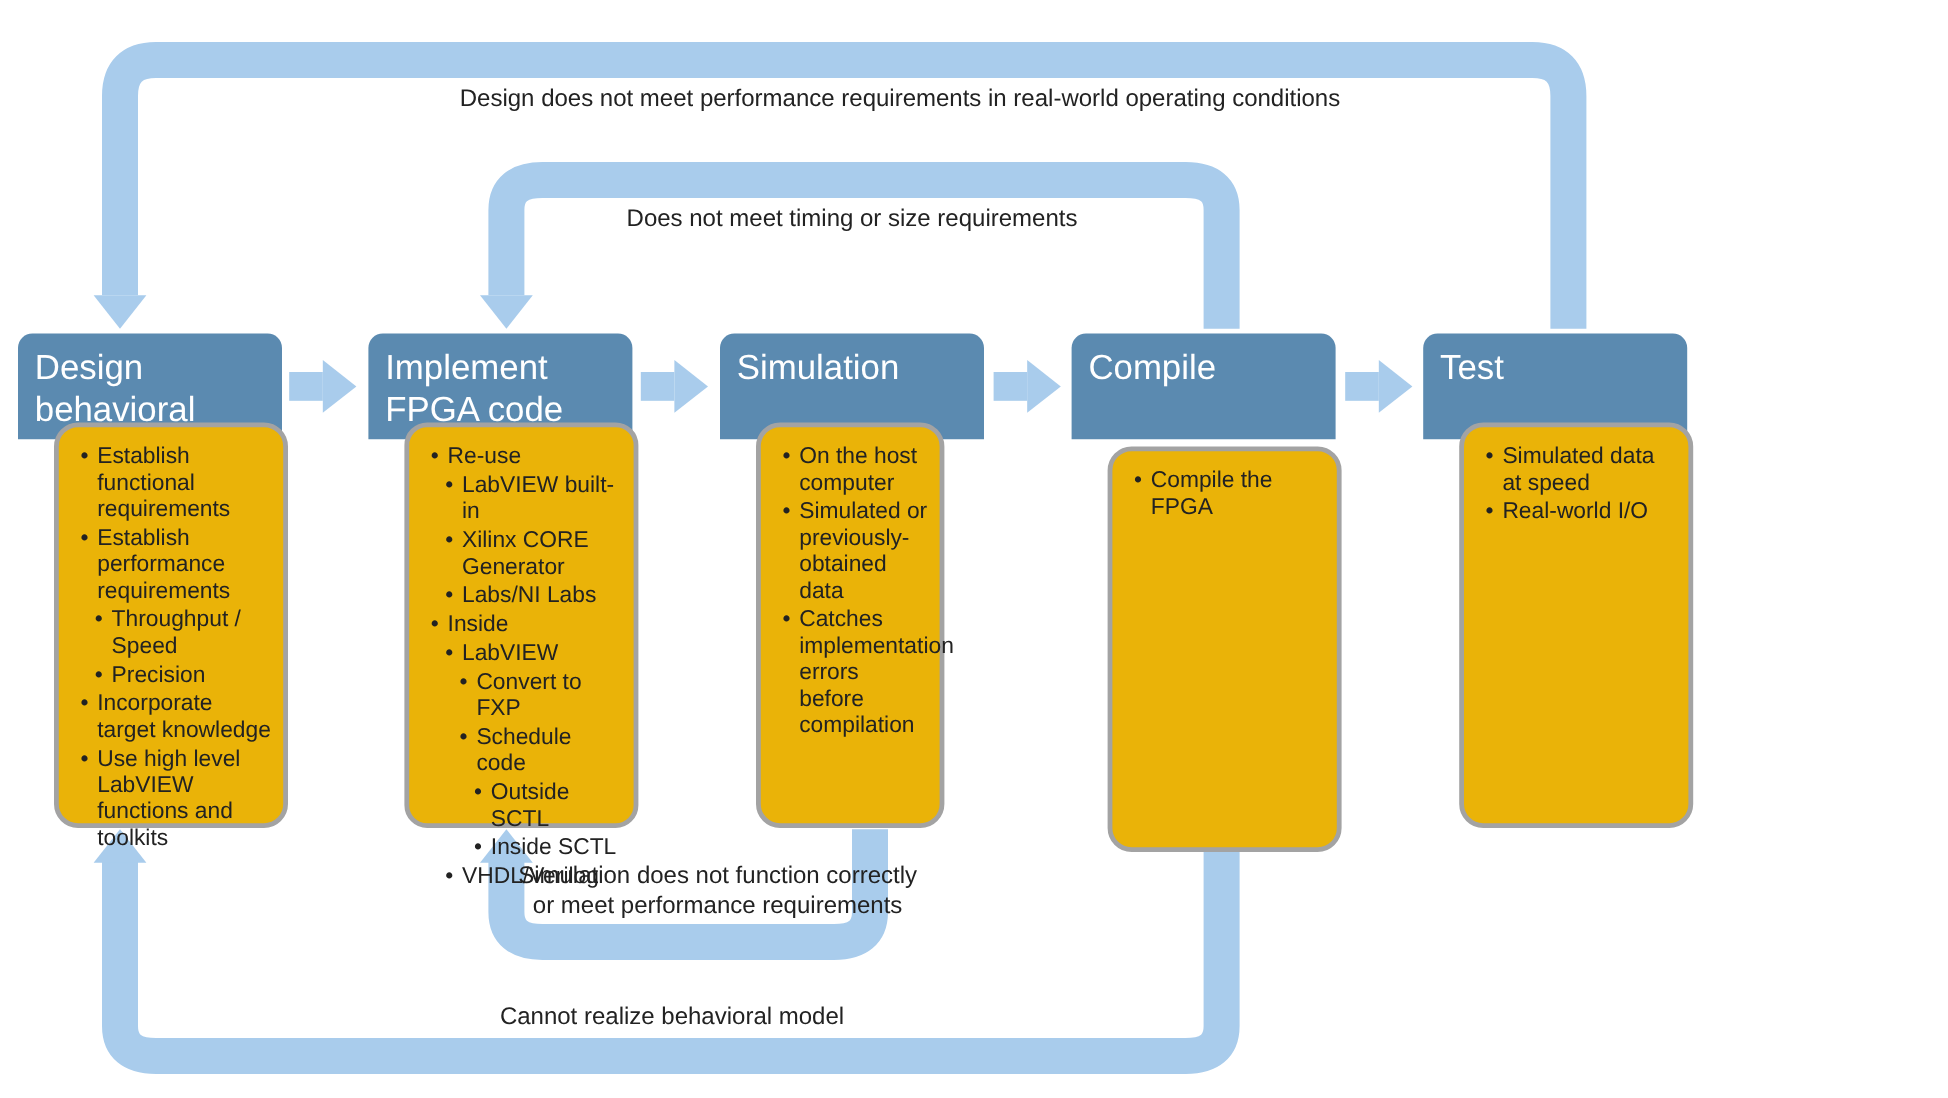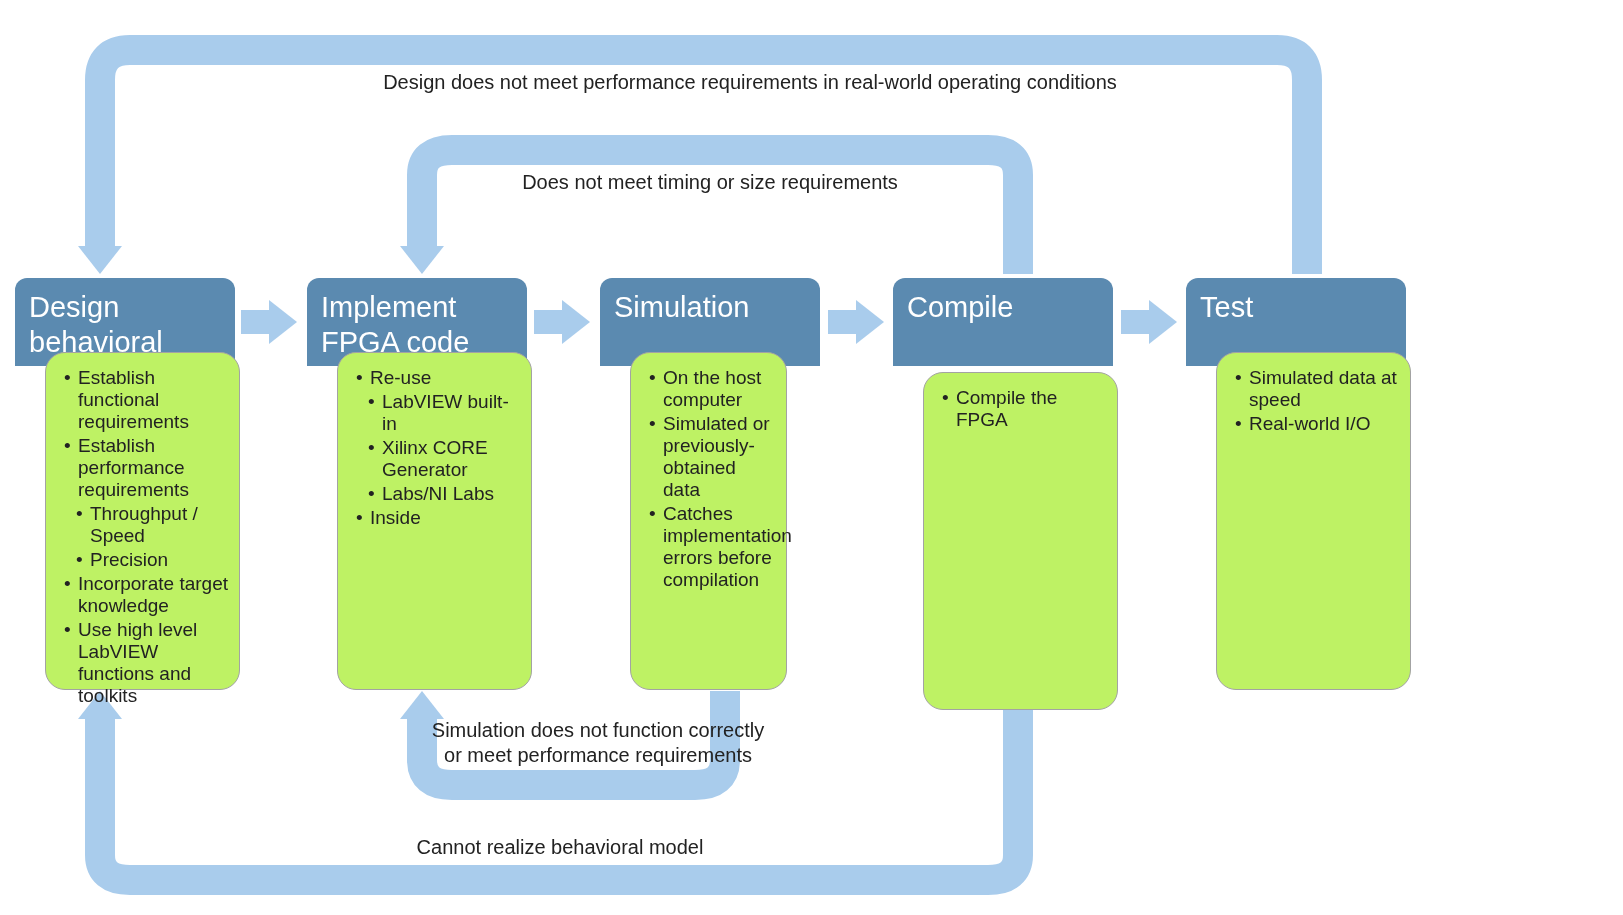--- a/index.html
+++ b/index.html
@@ -17,22 +17,22 @@
     background:#5b8ab0;
     color:#fff;
     font-size:29px;
     line-height:1.2;
     padding:12px 14px 18px 14px;
     border-radius:12px 12px 0 0;
     box-sizing:border-box;
   }
   .node-body{
     position:absolute;
-    background:#bef264;
-    border:1px solid #a3a3a3;
+    background:#eab308;
+    border:4px solid #a3a3a3;
     border-radius:20px;
     box-sizing:border-box;
     padding:12px 10px 12px 18px;
     font-size:19px;
     color:#222;
   }
   .node-body ul{list-style:none;margin:0;padding:0;}
   .node-body li{position:relative;padding-left:14px;margin:2px 0;}
   .node-body li::before{content:"•";position:absolute;left:0;top:0;}
   .node-body ul ul{margin-left:12px;}
@@ -113,20 +113,32 @@
 <div class="node-title" style="left:307px;top:278px;width:220px;height:88px;">Implement FPGA code</div>
 <div class="node-body" style="left:337px;top:352px;width:195px;height:338px;border-radius:19px;">
   <ul>
     <li>Re-use</li>
     <ul>
       <li>LabVIEW built-in</li>
       <li>Xilinx CORE Generator</li>
       <li>Labs/NI Labs</li>
     </ul>
     <li>Inside</li>
+    <ul>
+      <li>LabVIEW</li>
+      <ul>
+        <li>Convert to FXP</li>
+        <li>Schedule code</li>
+        <ul>
+          <li>Outside SCTL</li>
+          <li>Inside SCTL</li>
+        </ul>
+      </ul>
+      <li>VHDL/Verilog</li>
+    </ul>
   </ul>
 </div>
 
 <div class="node-title" style="left:600px;top:278px;width:220px;height:88px;">Simulation</div>
 <div class="node-body" style="left:630px;top:352px;width:157px;height:338px;">
   <ul>
     <li>On the host computer</li>
     <li>Simulated or previously-obtained data</li>
     <li>Catches implementation errors before compilation</li>
   </ul>

